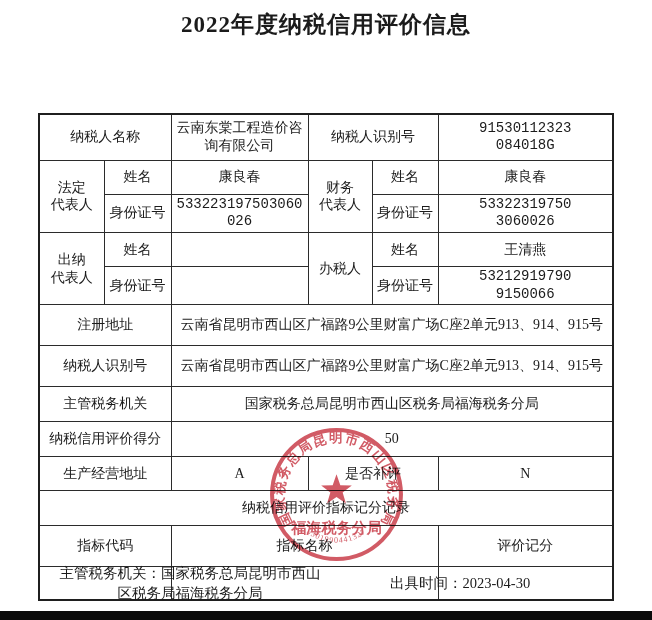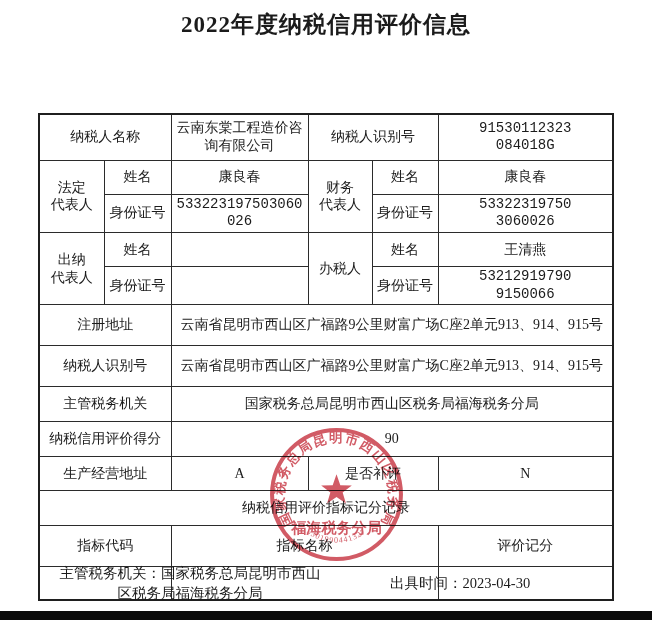--- a/index.html
+++ b/index.html
@@ -133,21 +133,21 @@
       <td colspan="4">云南省昆明市西山区广福路9公里财富广场C座2单元913、914、915号</td>
     </tr>
 
     <tr class="h35">
       <td colspan="2">主管税务机关</td>
       <td colspan="4">国家税务总局昆明市西山区税务局福海税务分局</td>
     </tr>
 
     <tr class="h35">
       <td colspan="2">纳税信用评价得分</td>
-      <td colspan="4">90</td>
+      <td colspan="4">50</td>
     </tr>
 
     <tr class="h34">
       <td colspan="2">生产经营地址</td>
       <td>A</td>
       <td colspan="2">是否补评</td>
       <td>N</td>
     </tr>
 
     <tr class="h35">

